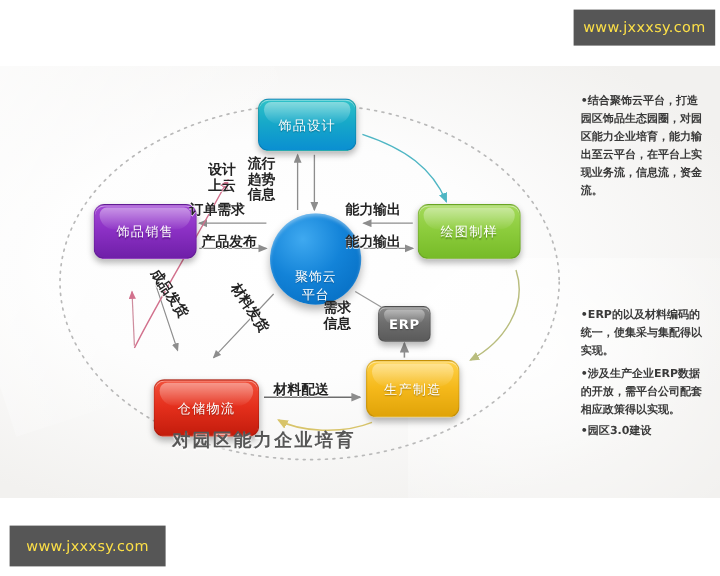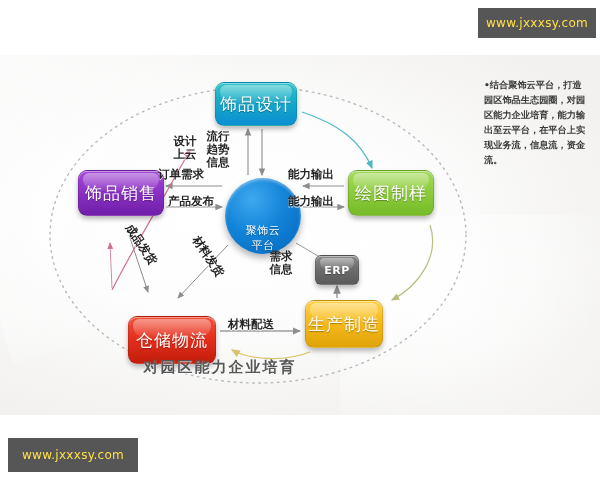--- a/index.html
+++ b/index.html
@@ -30,21 +30,21 @@
 
   svg.layer{position:absolute;left:0;top:0;width:600px;height:480px;overflow:visible;}
   svg.layer.behind{z-index:2;}
 
   
   .node{
     position:absolute;z-index:5;
     display:flex;align-items:center;justify-content:center;
     border-radius:9px;
     color:#ffffff;
-    font-size:17px;letter-spacing:1px;
+    font-size:11px;letter-spacing:1px;
     text-shadow:0 1px 1px rgba(0,0,0,.32);
     box-shadow:0 3px 5px rgba(0,0,0,.28), inset 0 1px 0 rgba(255,255,255,.45);
     border:1px solid rgba(0,0,0,.12);
   }
   .node .gloss{
     position:absolute;left:4px;right:4px;top:2px;height:42%;
     border-radius:7px 7px 14px 14px;
     background:linear-gradient(180deg,rgba(255,255,255,.42),rgba(255,255,255,.04));
     pointer-events:none;
   }
@@ -224,17 +224,22 @@
   <div class="flab stack" id="lab-demand">需求信息</div>
   <div class="flab" id="lab-matdeliv">材料配送</div>
   <div class="flab rot" id="lab-finished">成品发货</div>
   <div class="flab rot" id="lab-matship">材料发货</div>
 
   <div id="caption">对园区能力企业培育</div>
 
   <div class="notes" id="notes-top">
     <p>•结合聚饰云平台，打造园区饰品生态园圈，对园区能力企业培育，能力输出至云平台，在平台上实现业务流，信息流，资金流。</p>
   </div>
+  <div class="notes" id="notes-bot">
+    <p>•ERP的以及材料编码的统一，使集采与集配得以实现。</p>
+    <p>•涉及生产企业ERP数据的开放，需平台公司配套相应政策得以实现。</p>
+    <p>•园区3.0建设</p>
+  </div>
 
   <div class="wm" id="wm-top">www.jxxxsy.com</div>
   <div class="wm" id="wm-bottom">www.jxxxsy.com</div>
 
 </div>
 
 </body></html>

